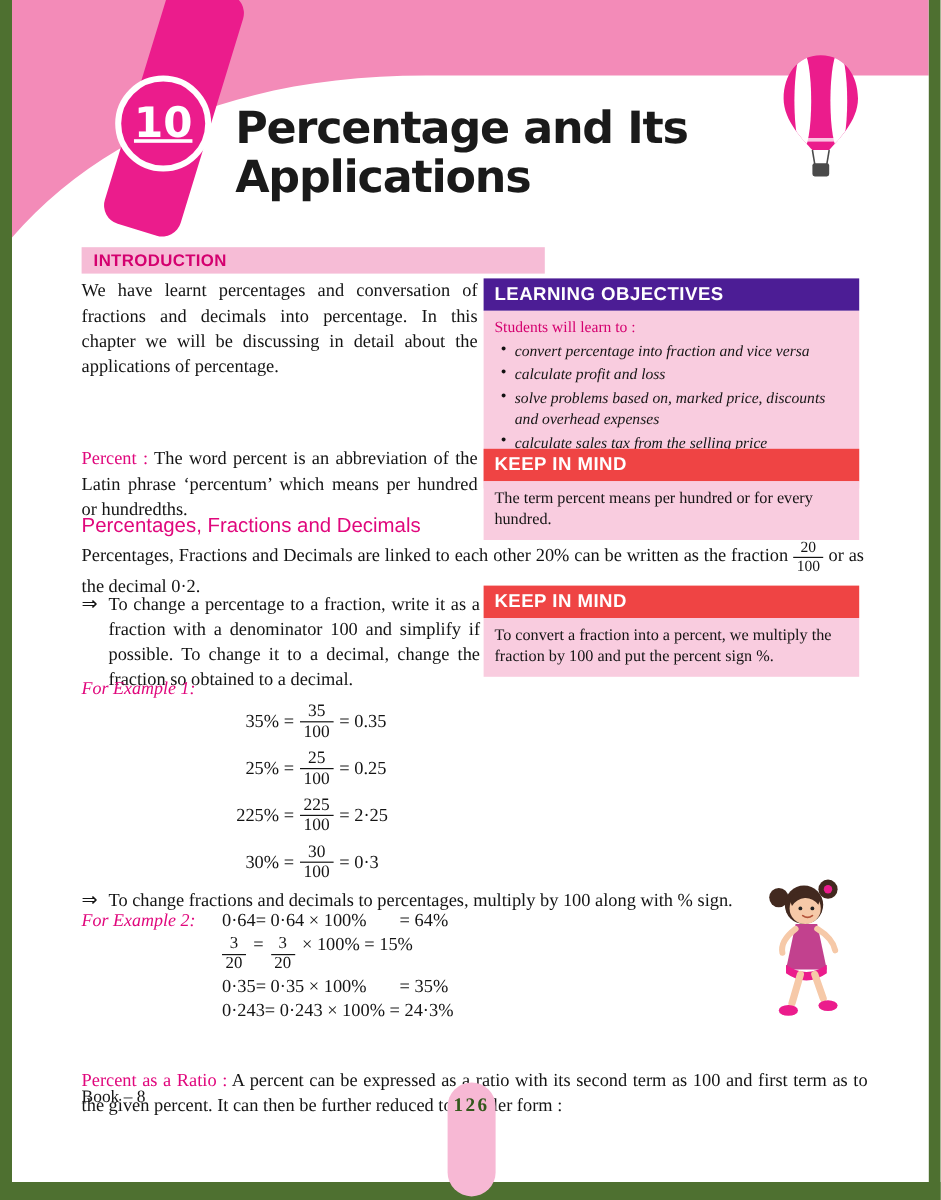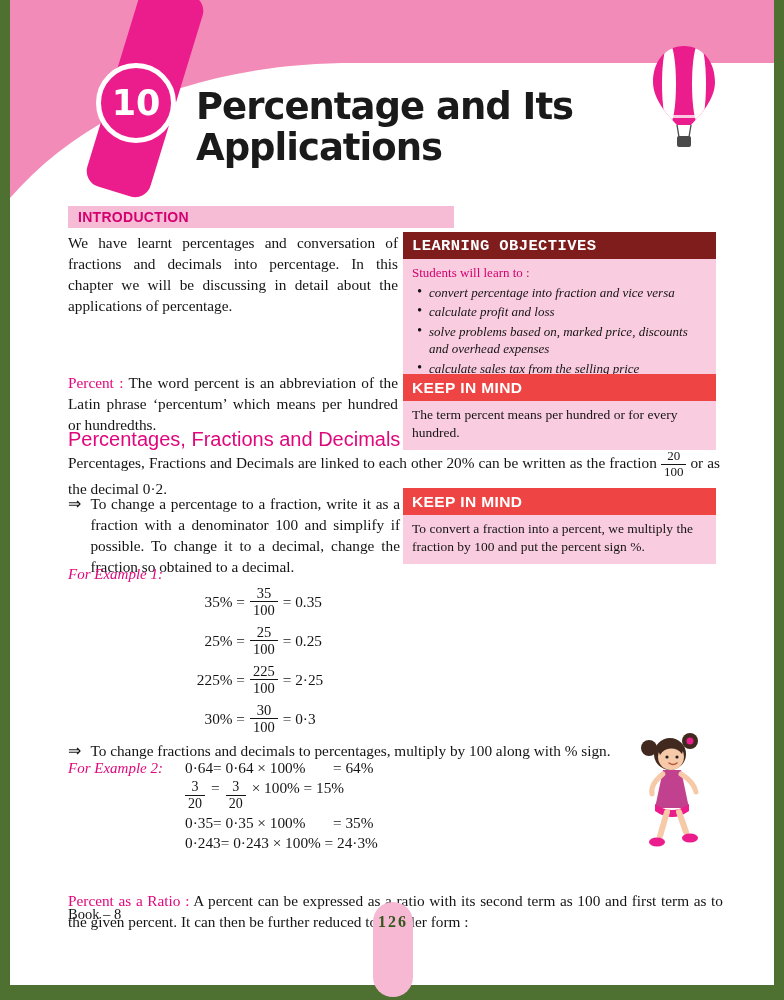--- a/index.html
+++ b/index.html
@@ -13,21 +13,21 @@
   .frame-left { left:0; } .frame-right { right:0; }
   .frame-bottom { position:absolute; left:0; bottom:0; width:100%; height:15px; background:#4E7030; z-index:5; }
 
   
   .header { position:absolute; left:10px; top:0; width:764px; height:210px; }
   .header-curve { position:absolute; left:0; top:0; }
   .ribbon { position:absolute; left:102px; top:-14px; width:66px; height:210px; background:#EB1C8C; border-radius:16px; transform:rotate(17deg); }
   .chapter-circle {
     position:absolute; left:86px; top:63px; width:80px; height:80px; border-radius:50%;
     background:#EB1C8C; border:5px solid #ffffff; display:flex; align-items:center; justify-content:center;
-    font-family:"DejaVu Sans", sans-serif; font-weight:bold; font-size:35px; color:#ffffff;
+    font-family:"DejaVu Sans", sans-serif; font-weight:bold; font-size:35px; color:#ffffff;text-decoration:underline;
   }
   .chapter-title {
     position:absolute; left:186px; top:86px; font-family:"DejaVu Sans", sans-serif;
     font-weight:bold; font-size:37px; line-height:1.12; color:#1A1A1A; letter-spacing:-1px;
   }
   .balloon { position:absolute; left:638px; top:44px; }
 
   .magenta { color:#E0077C; }
   .para { text-align:justify; font-size:15.3px; line-height:1.37; }
 
@@ -38,37 +38,37 @@
   }
   .intro-para { position:absolute; left:68px; top:233px; width:330px; }
 
   .bar {
     height:27px; display:flex; align-items:center; padding-left:9px;
     font-family:"Liberation Sans", sans-serif; font-weight:bold; color:#fff; font-size:15.5px; letter-spacing:.4px;
   }
   .pink-box { background:#F9CCDF; padding:5px 9px 8px 9px; font-size:13px; line-height:1.32; }
 
   .lo { position:absolute; left:403px; top:232px; width:313px; }
-  .lo .bar { background:#7f1d1d;font-family:Liberation Mono, monospace; }
+  .lo .bar { background:#4c1d95; }
   .lo-lead { color:#D4006F; margin-bottom:2px; }
   .lo ul { list-style:none; }
   .lo li { position:relative; padding-left:17px; margin:2.5px 0;font-style:italic; }
   .lo li::before { content:"•"; position:absolute; left:5px; top:-1px; font-size:14px; color:#111; }
 
   .kim { position:absolute; left:403px; width:313px; }
   .kim .bar { background:#ef4444; }
   .kim .pink-box { font-size:13.5px; }
   .kim1 { top:374px; }
   .kim2 { top:488px; }
 
   .percent-para { position:absolute; left:68px; top:373px; width:330px; }
 
   .pfd-heading {
     position:absolute; left:68px; top:428px; font-family:"Liberation Sans", sans-serif;
-    font-size:20px; color:#E0077C;
+    font-size:17px; color:#E0077C;
   }
   .pfd-para { position:absolute; left:68px; top:449px; width:652px; }
 
   .frac { display:inline-block; text-align:center; vertical-align:middle; font-size:13px; line-height:1.12; }
   .frac .num { display:block; padding:0 3px; }
   .frac .den { display:block; border-top:1px solid #141414; padding:0 3px; }
 
   .bullet-row { display:flex; gap:9px; }
   .bullet-arrow { font-size:16px; line-height:1.25; }
   .bullet1 { position:absolute; left:68px; top:494px; width:332px; }

